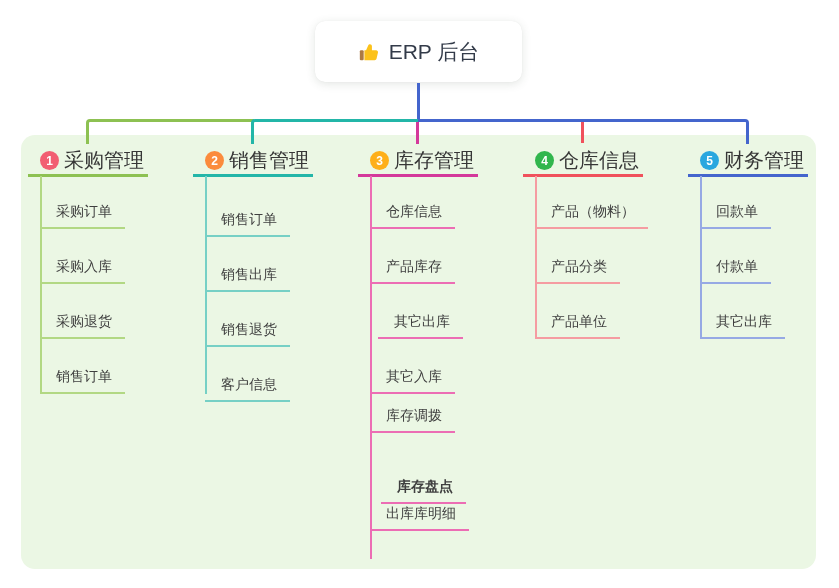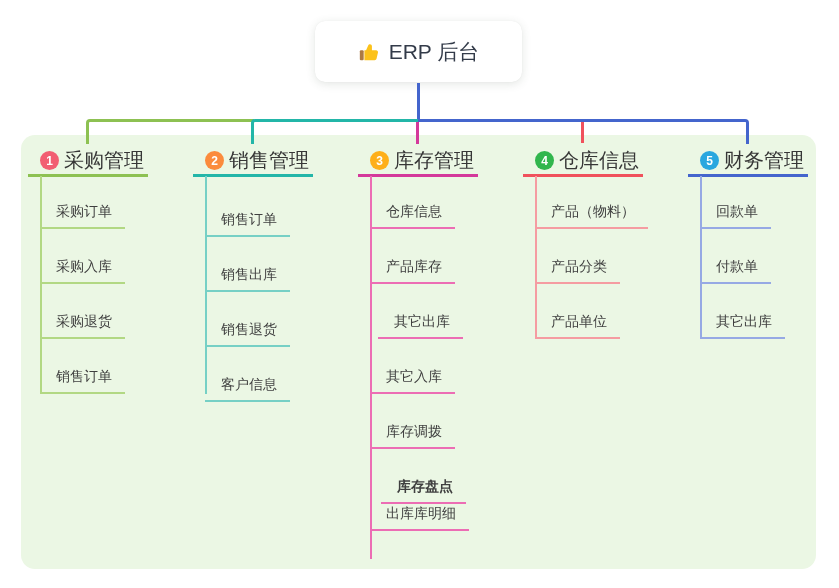--- a/index.html
+++ b/index.html
@@ -109,21 +109,21 @@
 <div class="abs badge badge3" style="left:370px;top:151px;">
     <span>3</span>
   </div>
 <div class="abs branch-title" style="left:394px;top:151px;">库存管理</div>
 <div class="abs title-line c3m" style="left:358px;top:174px;"></div>
 <div class="abs spine sp3" style="left:370px;top:176px;height:383px;"></div>
 <div class="abs child ch3" style="left:370px;top:202px;">仓库信息</div>
 <div class="abs child ch3" style="left:370px;top:257px;">产品库存</div>
 <div class="abs child ch3" style="left:370px;top:312px;margin-left:8px;">其它出库</div>
 <div class="abs child ch3" style="left:370px;top:367px;">其它入库</div>
-<div class="abs child ch3" style="left:370px;top:422px;">库存调拨</div>
+<div class="abs child ch3" style="left:370px;top:406px;">库存调拨</div>
 <div class="abs child ch3" style="left:381px;top:477px;font-weight:bold;">库存盘点</div>
 <div class="abs child ch3" style="left:370px;top:504px;">出库库明细</div>
 
 <div class="abs badge badge4" style="left:535px;top:151px;">
     <span>4</span>
   </div>
 <div class="abs branch-title" style="left:559px;top:151px;">仓库信息</div>
 <div class="abs title-line c4m" style="left:523px;top:174px;"></div>
 <div class="abs spine sp4" style="left:535px;top:176px;height:163px;"></div>
 <div class="abs child ch4" style="left:535px;top:202px;">产品（物料）</div>

